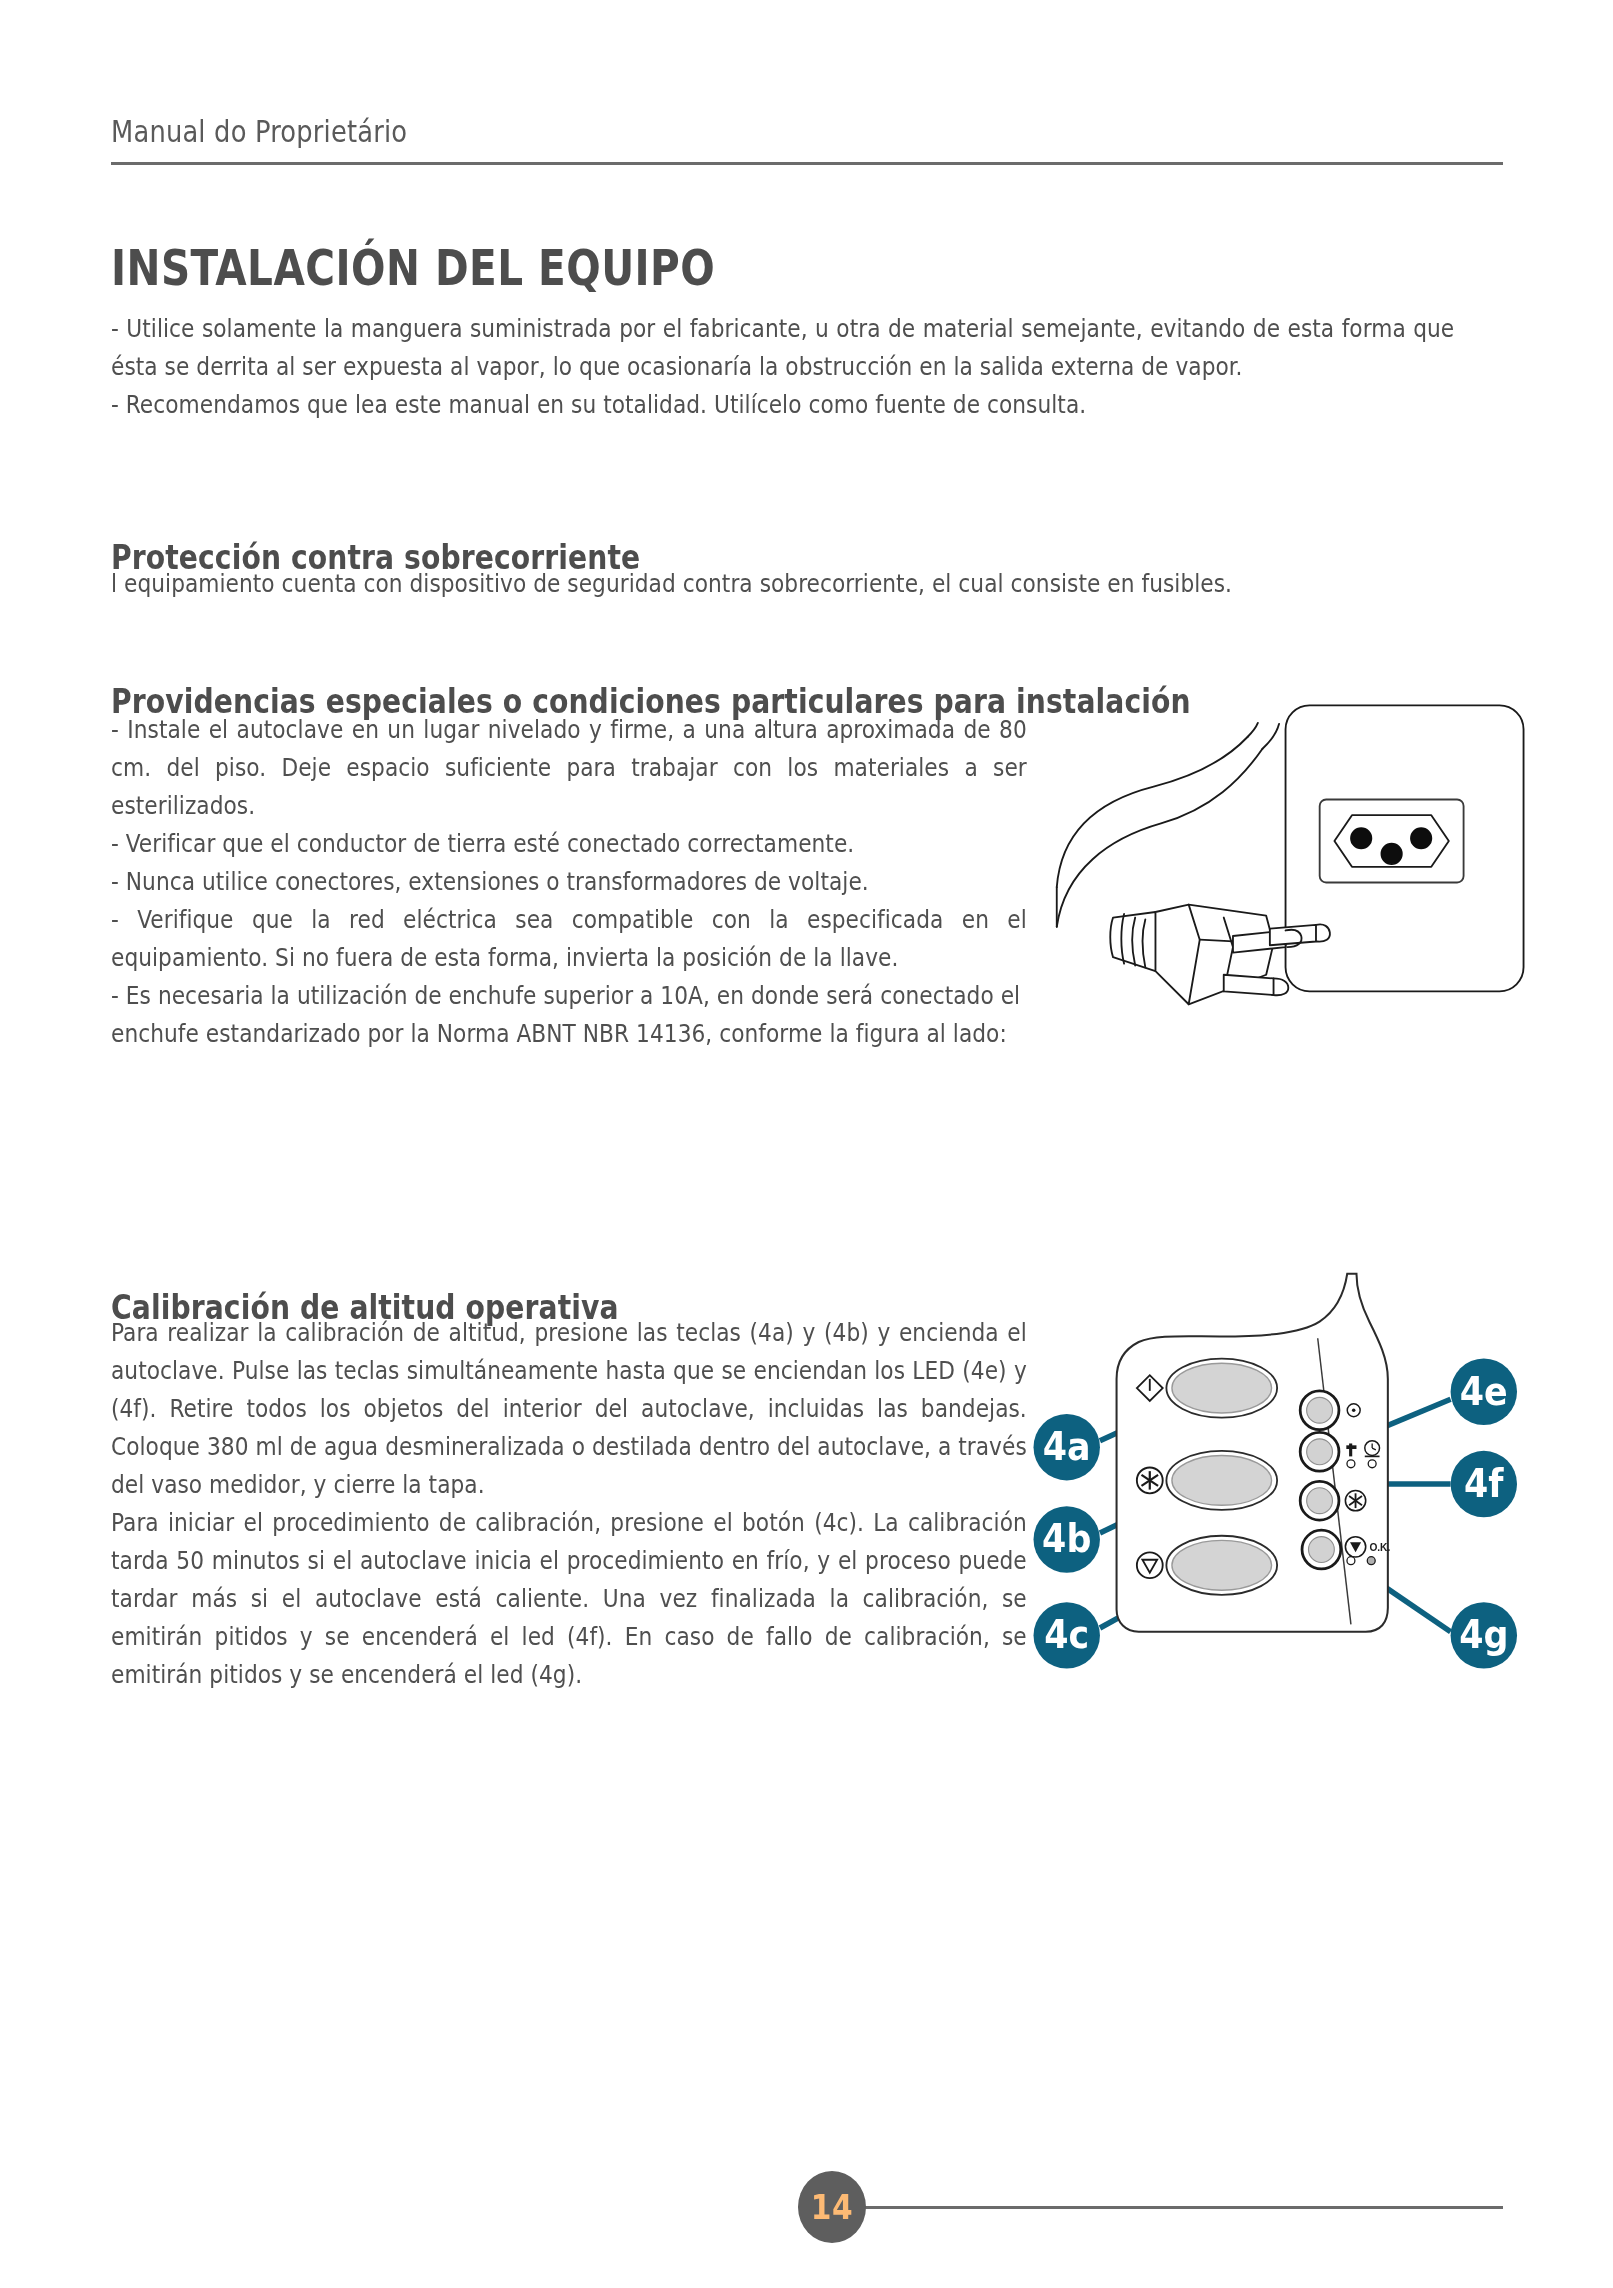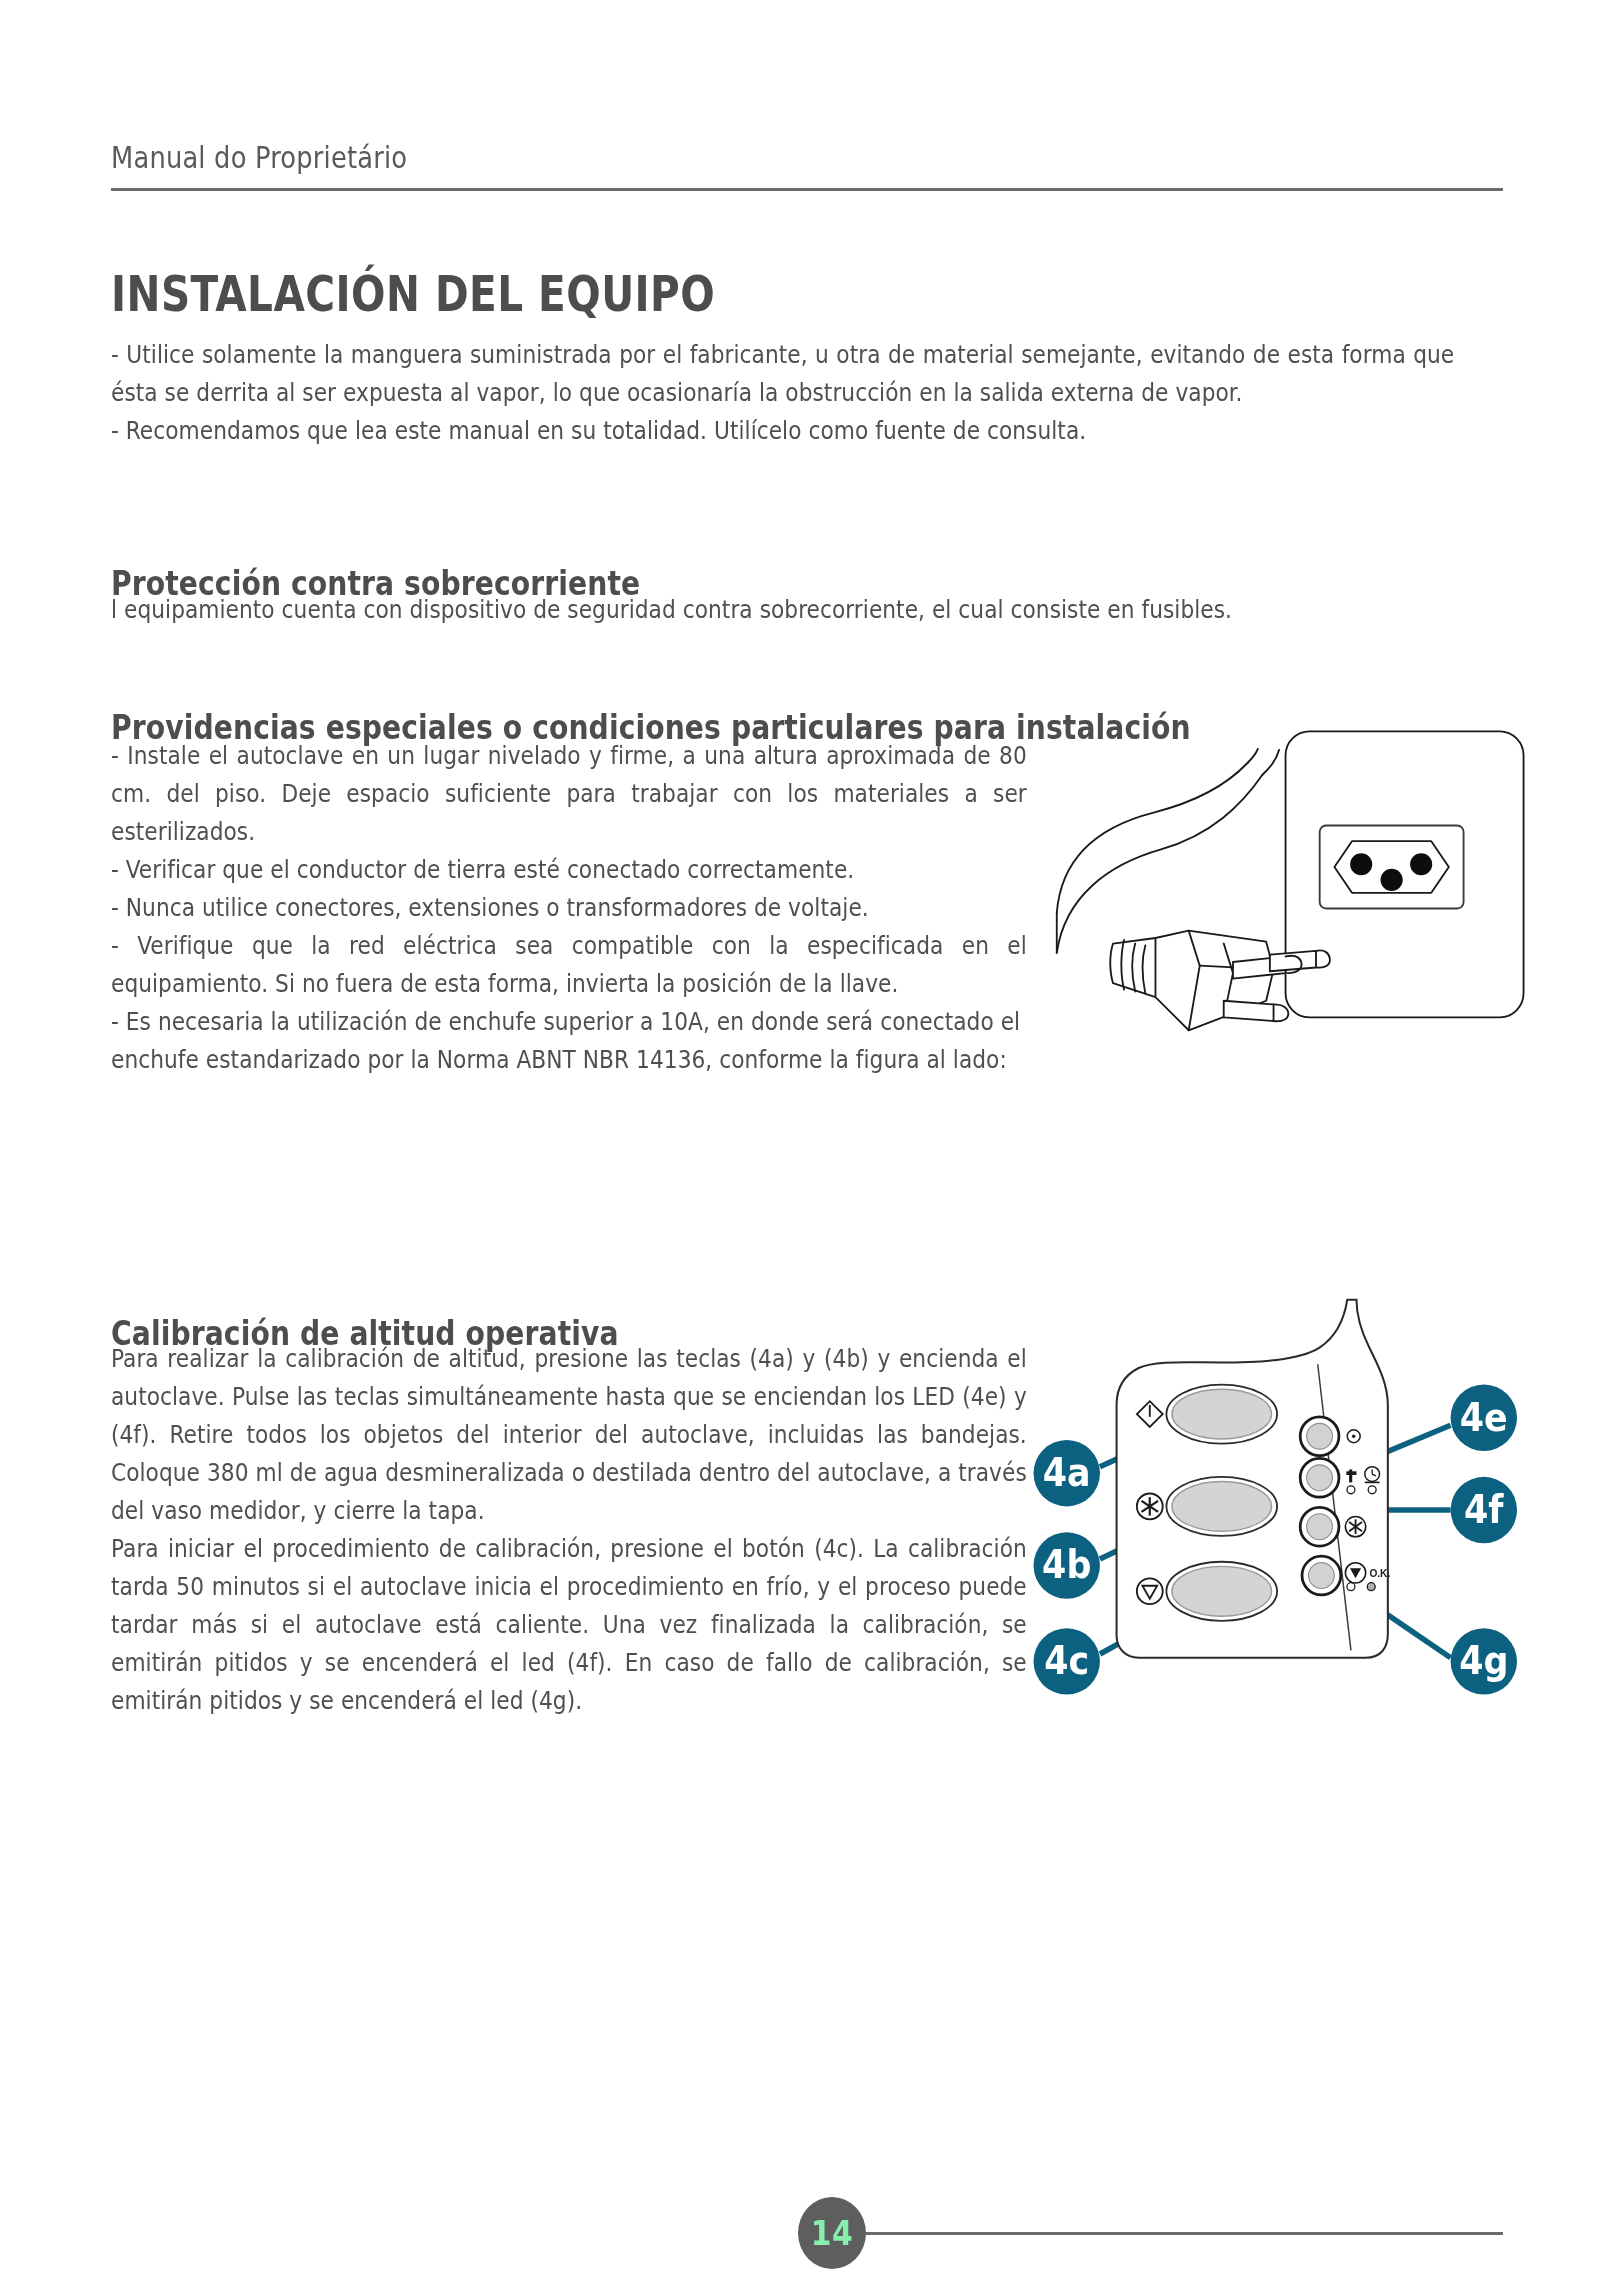--- a/index.html
+++ b/index.html
@@ -10,21 +10,20 @@
     background: #ffffff;
     font-family: "DejaVu Sans Condensed", "Liberation Sans Narrow", "Liberation Sans", sans-serif;
     color: #4a4a4a;
     position: relative;
     overflow: hidden;
   }
 
   .page {
     position: absolute;
     inset: 0;
-    margin-top: 26px;
   }
 
   
   .running-head {
     position: absolute;
     left: 111px;
     top: 118px;
     width: 1392px;
   }
   .running-head-text {
@@ -129,21 +128,21 @@
     background: #6b6b6b;
   }
   .page-badge {
     position: absolute;
     left: 687px;
     top: 0px;
     width: 68px;
     height: 72px;
     border-radius: 50%;
     background: #5e5e5e;
-    color: #86efac;
+    color: #fdba74;
     display: flex;
     align-items: center;
     justify-content: center;
     font-size: 33px;
     font-weight: 600;
     letter-spacing: 0.5px;
   }
 </style>
 </head>
 <body>

